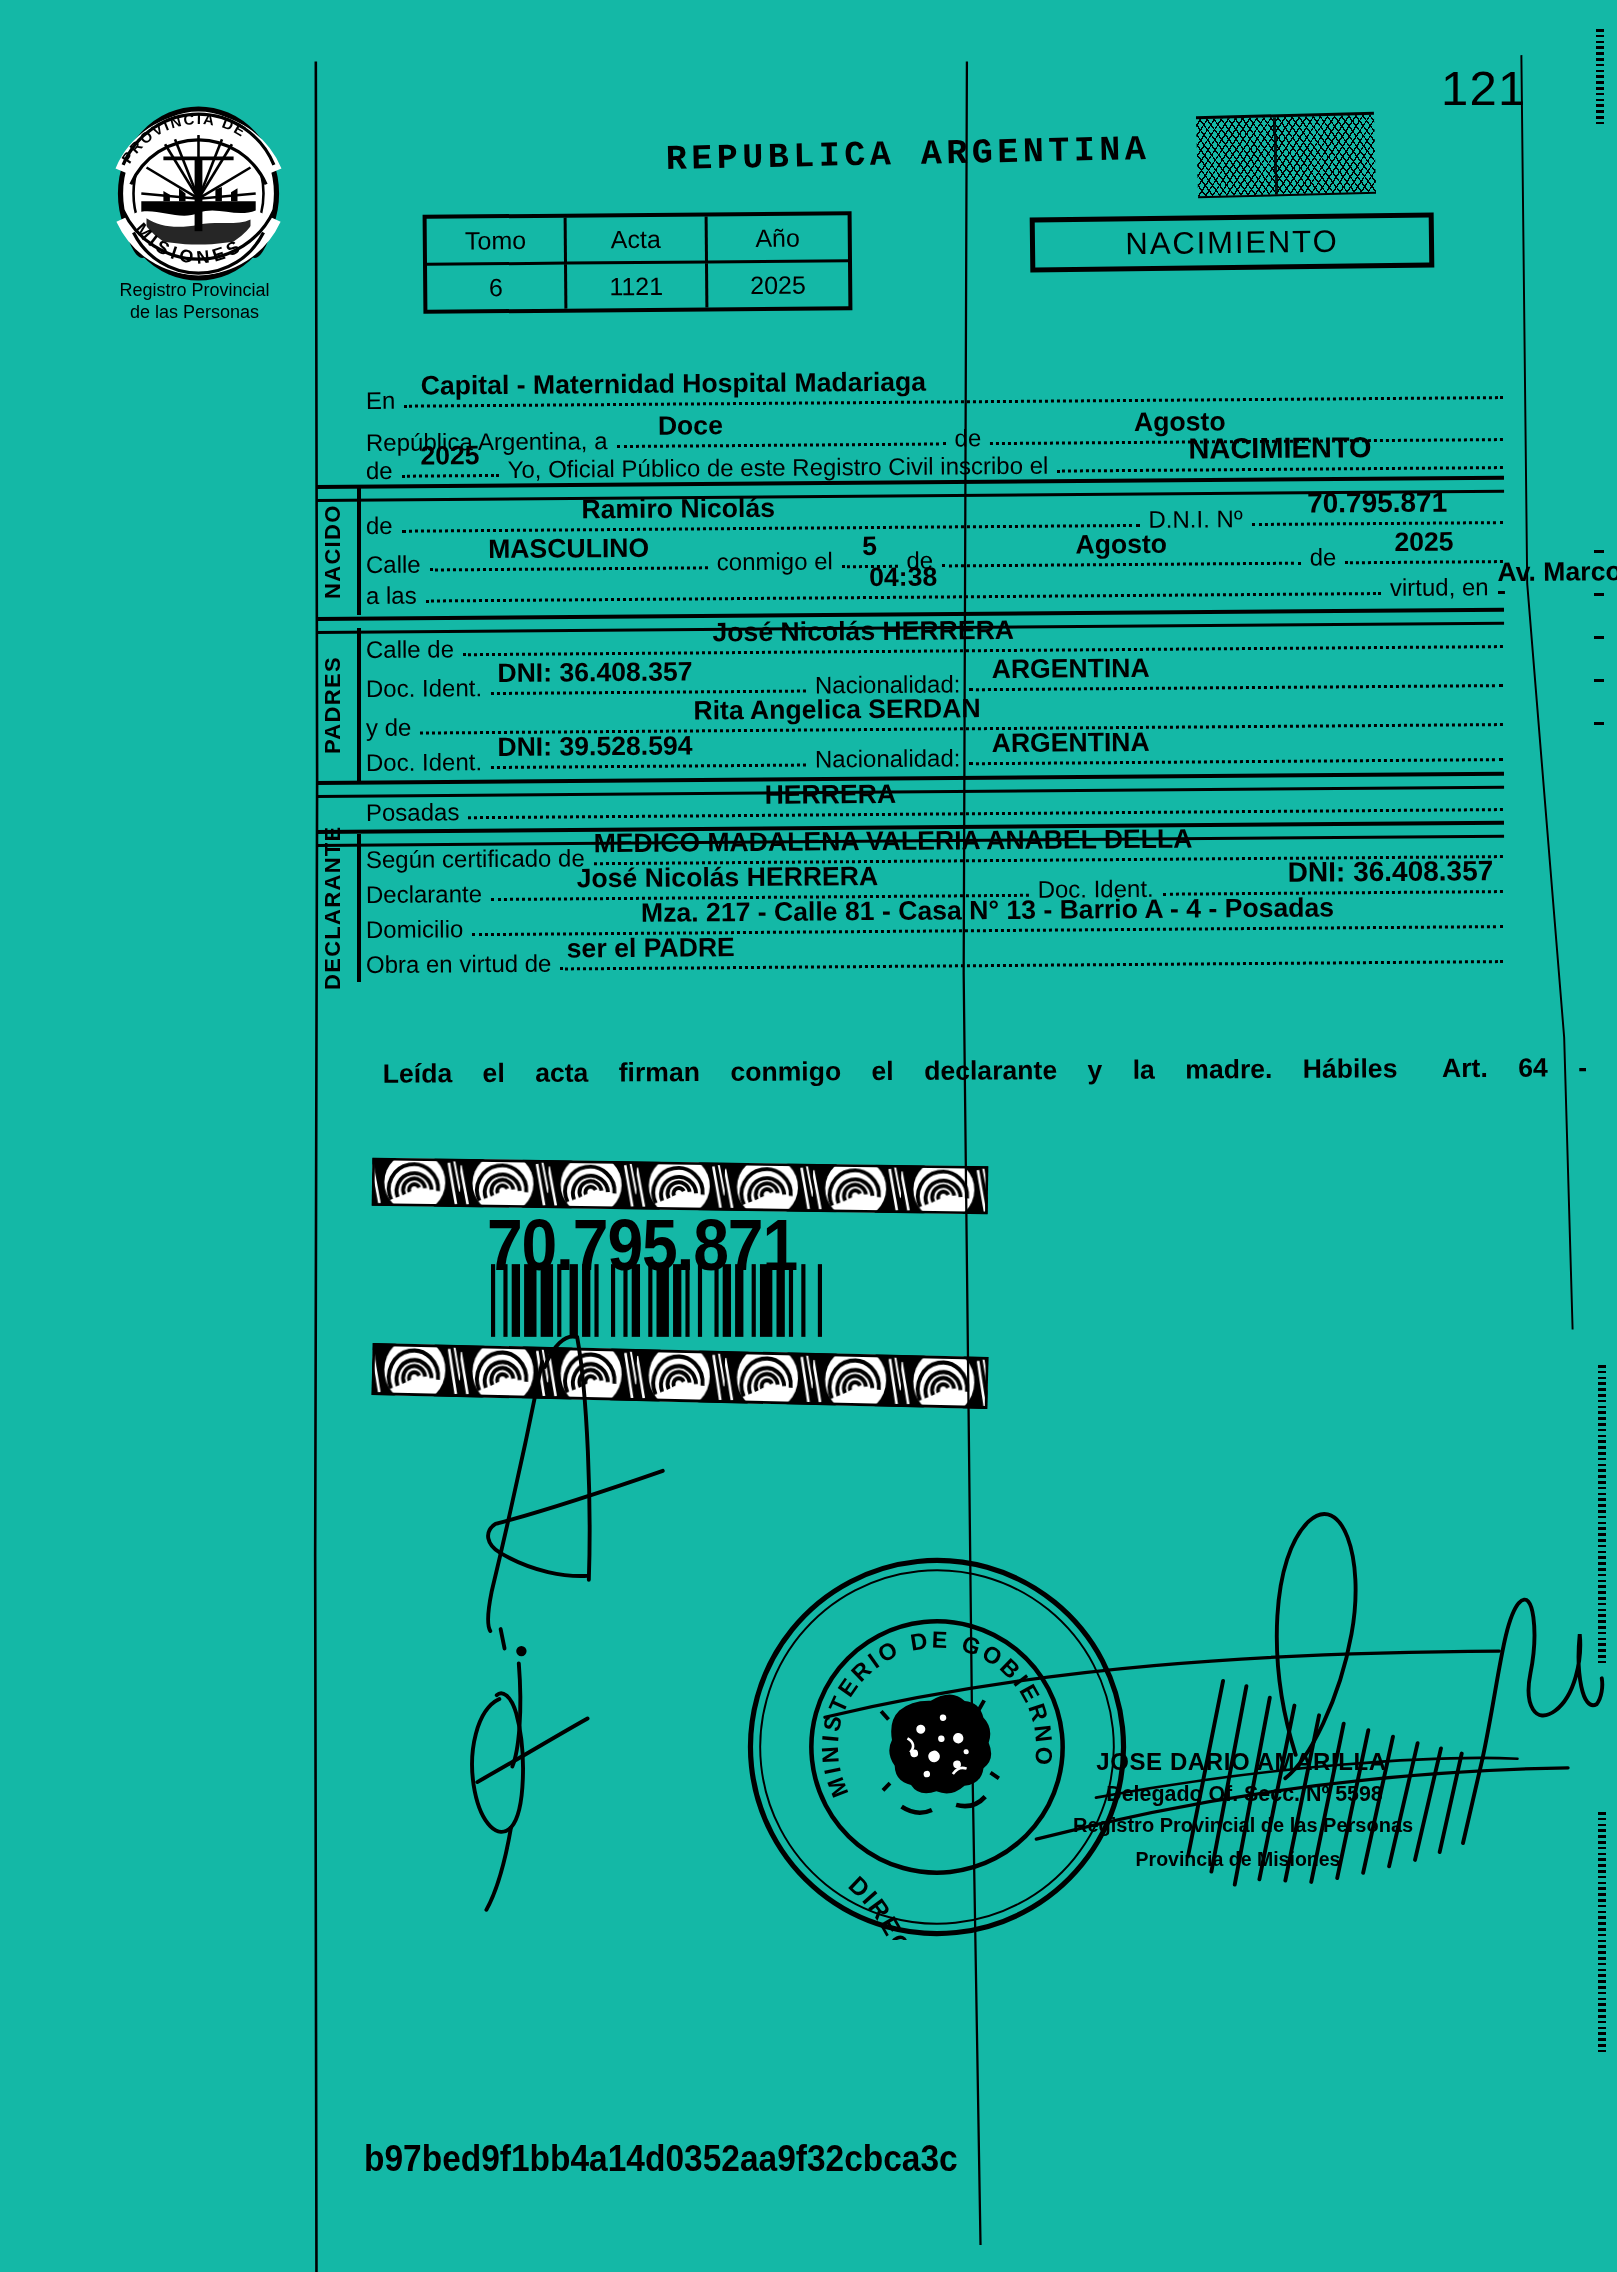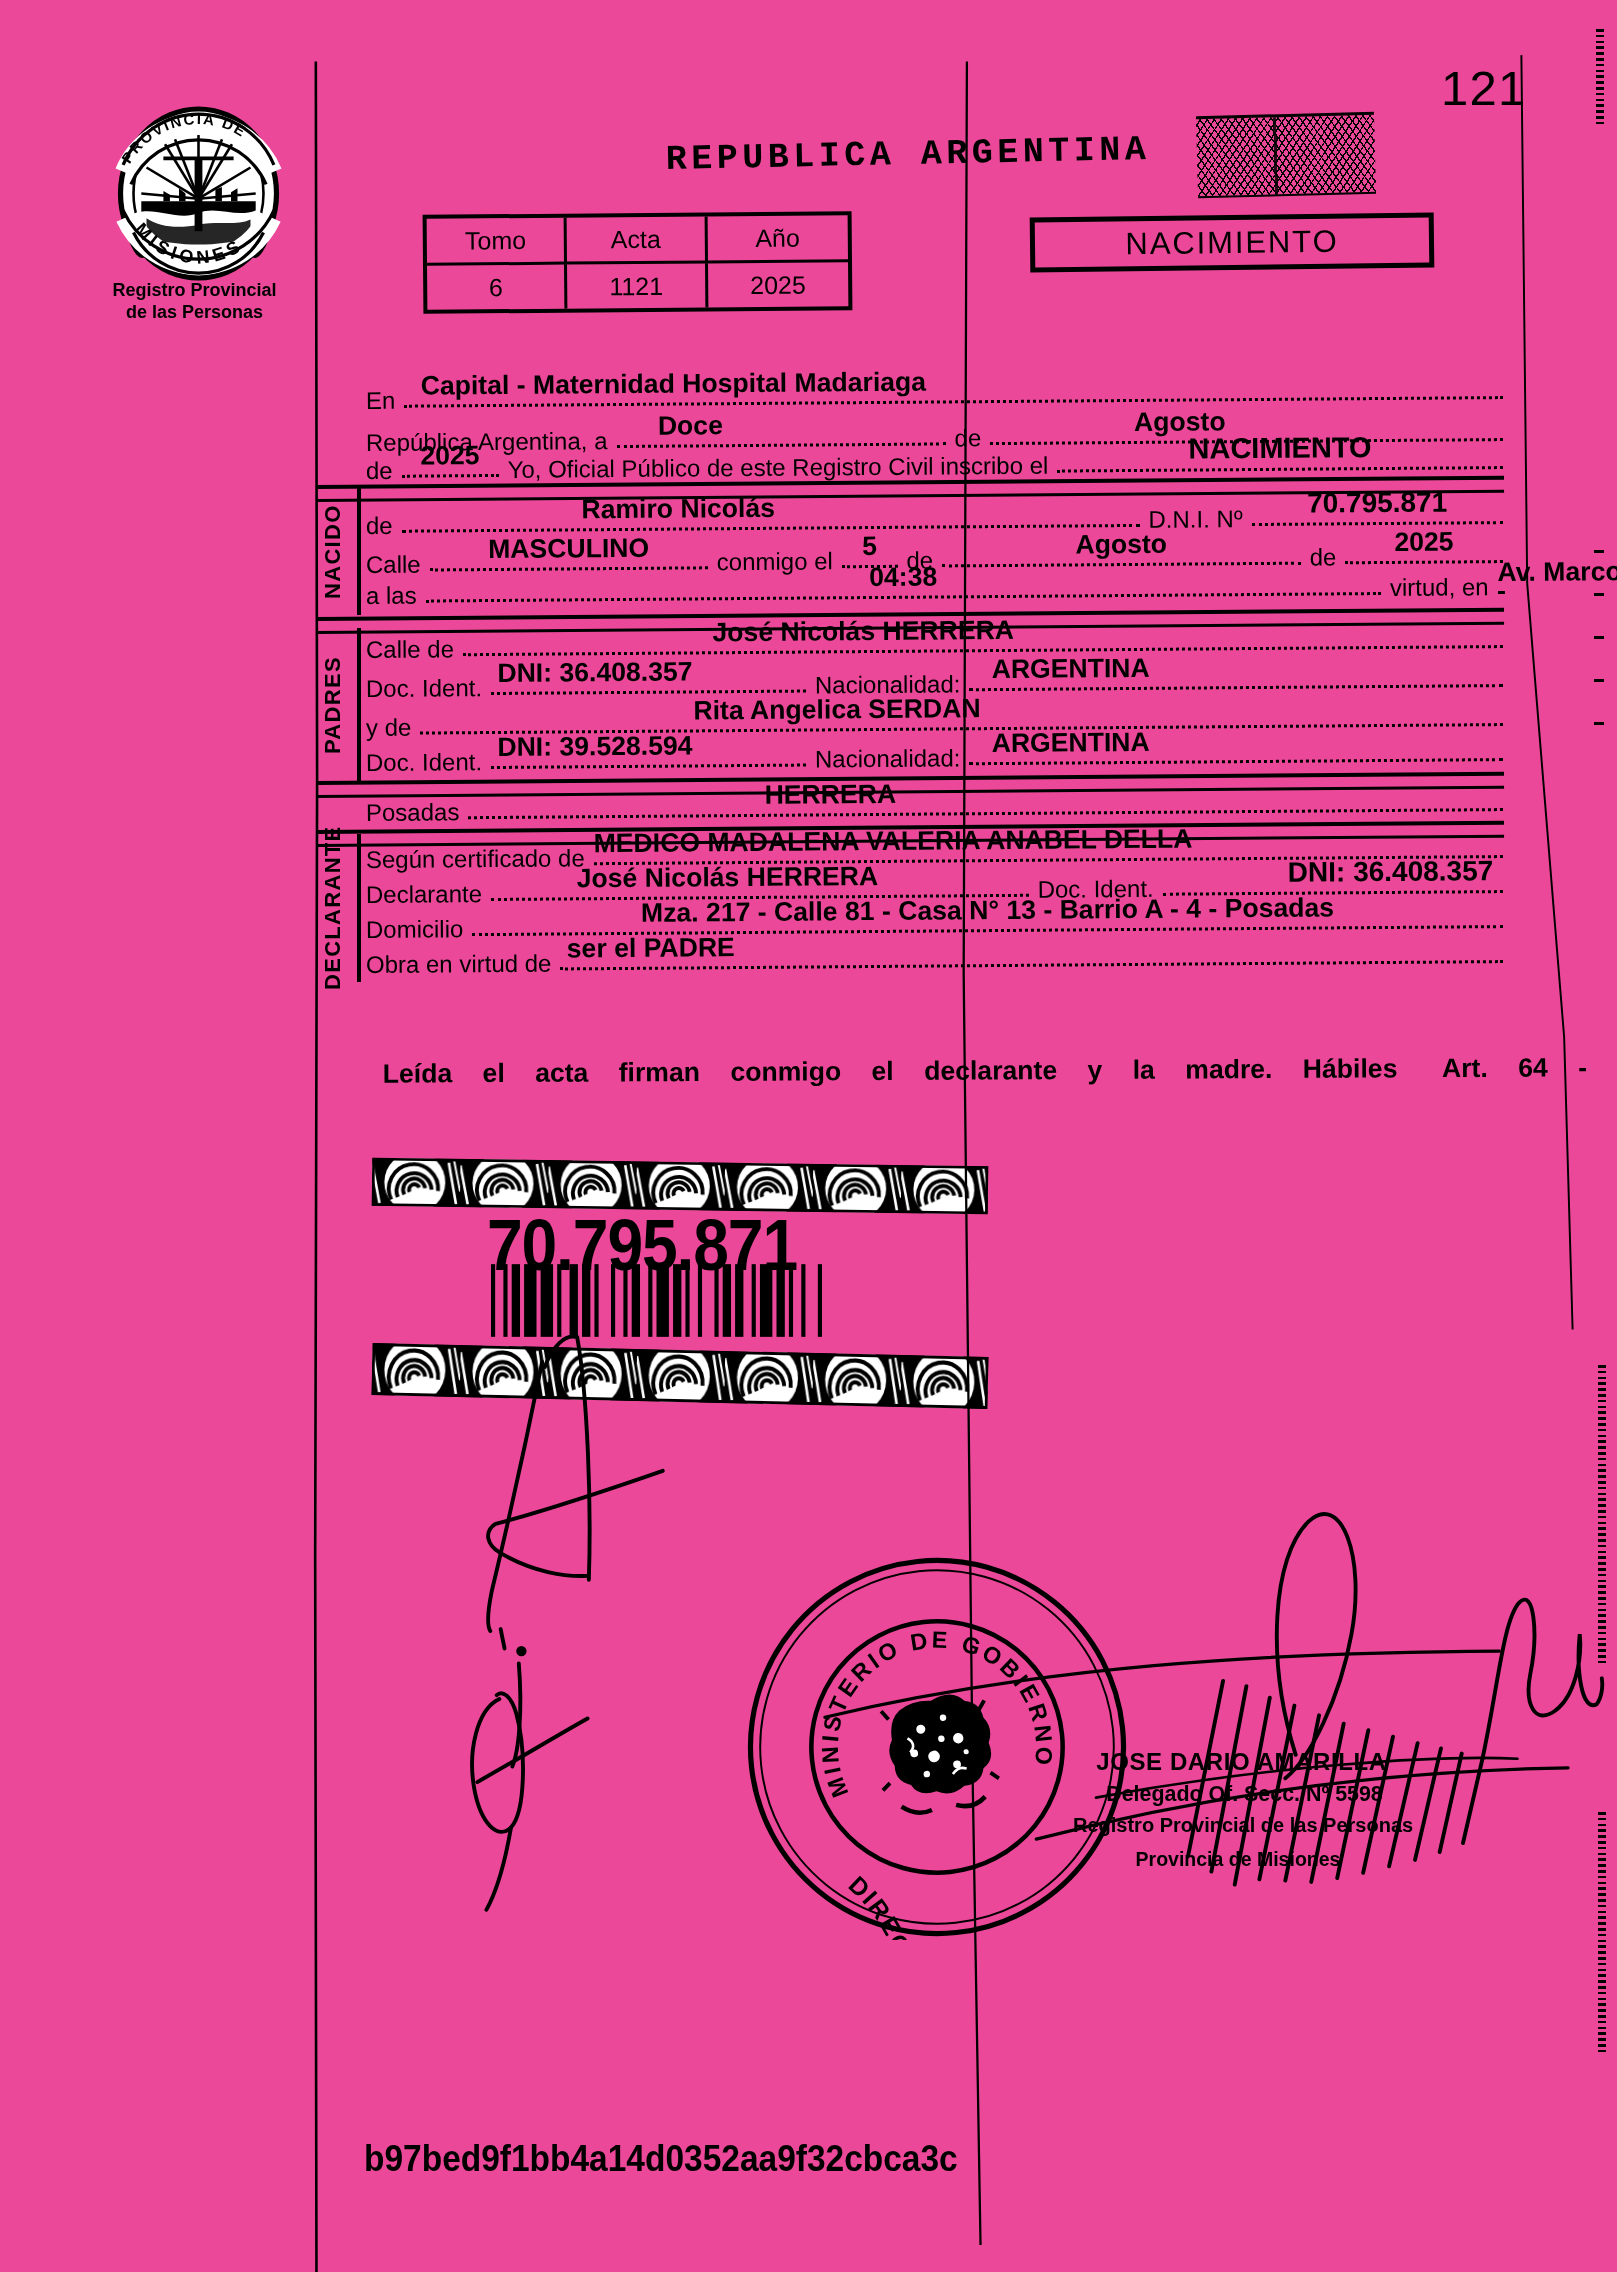--- a/index.html
+++ b/index.html
@@ -1,32 +1,32 @@
 <!DOCTYPE html>
 <html style="font-size:10.4px"><head>
 <meta charset="utf-8">
 <style>
   html,body{margin:0;padding:0;background:#777;}
-  #page{position:relative;width:1618px;height:2273px;background:#ec4899;overflow:hidden;
+  #page{position:relative;width:1618px;height:2273px;background:#14b8a6;overflow:hidden;
         font-family:"Liberation Sans",sans-serif;color:#000;}
   .abs{position:absolute;}
   .noselect{user-select:none;}
 
   
   #page-number{left:1441px;top:60px;font-size:49px;font-weight:500;letter-spacing:1.3px;}
   #country-title{left:652px;top:135px;width:512px;text-align:center;
      font-family:"Liberation Mono",monospace;font-weight:bold;font-size:35px;letter-spacing:4.5px;
      transform:rotate(-1.2deg);white-space:nowrap;}
   #security-stamp{left:1197px;top:114px;width:178px;height:77px;transform:rotate(-1.5deg);
      border-top:3.2px solid #000;border-bottom:2.6px solid #000;
      background:
        repeating-linear-gradient(90deg,transparent 0 77px,rgba(0,0,0,.85) 77px 80px,transparent 80px 102px),
        repeating-linear-gradient(55deg,#000 0 1.3px,transparent 1.3px 5.8px),
        repeating-linear-gradient(-55deg,#000 0 1.3px,transparent 1.3px 5.8px);}
-  #org-name{left:97px;top:279px;width:195px;text-align:center;font-size:18px;font-weight:bold;line-height:22px;}
+  #org-name{left:97px;top:279px;width:195px;text-align:center;font-size:18px;font-weight:normal;line-height:22px;}
 
   
   #index-table{left:423px;top:213px;width:421px;border:4.5px solid #000;transform:rotate(-0.5deg);
      display:grid;grid-template-columns:1fr 1fr 1fr;}
   #index-table .cell{border-right:3.2px solid #000;height:44px;display:flex;align-items:center;justify-content:center;
      font-size:25px;}
   #index-table .cell:nth-child(3n){border-right:none;}
   #index-table .hdr{border-bottom:3.2px solid #000;}
 
   

